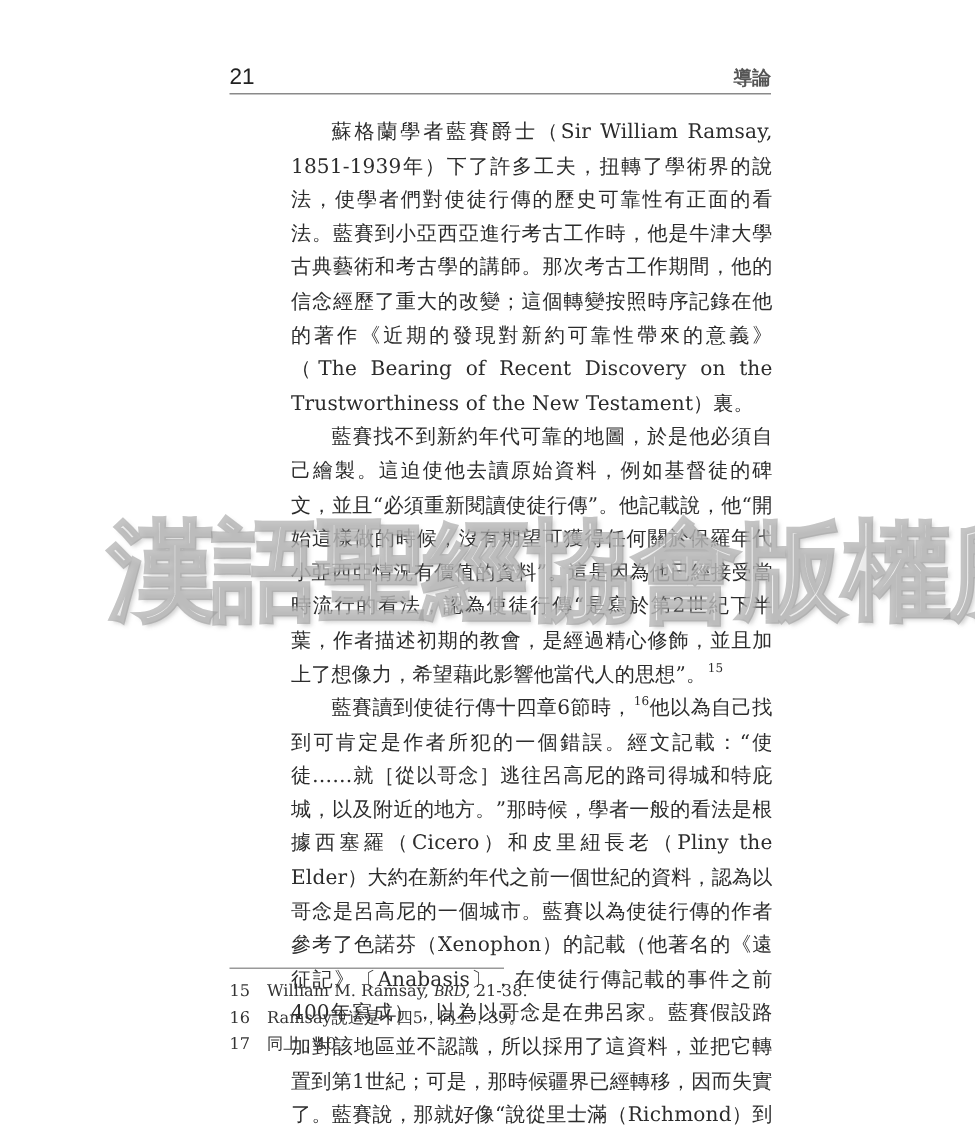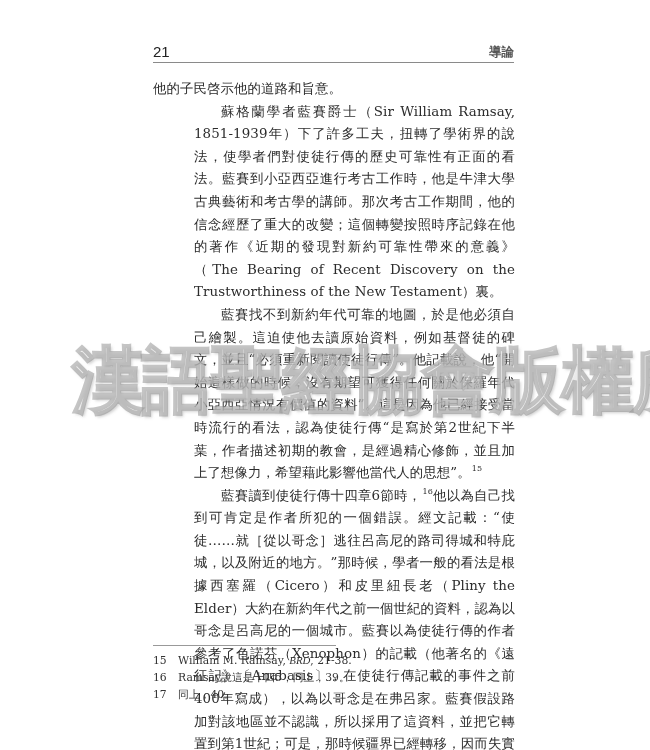--- a/index.html
+++ b/index.html
@@ -35,23 +35,20 @@
 <body>
 
 <div class="page">
 
   <div class="header">
     <span class="page-number">21</span>
     <span class="running-head">導論</span>
   </div>
 
   <div class="body-text">
-    <p class="para cont">
-      <span>他的子民啓示他的道路和旨意。</span>
-    </p>
     <p class="para indent">
       <span>蘇格蘭學者藍賽爵士（Sir William Ramsay, 1851-1939年）下了許多工夫，扭轉了學術界的說法，使學者們對使徒行傳的歷史可靠性有正面的看法。藍賽到小亞西亞進行考古工作時，他是牛津大學古典藝術和考古學的講師。那次考古工作期間，他的信念經歷了重大的改變；這個轉變按照時序記錄在他的著作《近期的發現對新約可靠性帶來的意義》（The Bearing of Recent Discovery on the Trustworthiness of the New Testament）裏。</span>
     </p>
     <p class="para indent">
       <span>藍賽找不到新約年代可靠的地圖，於是他必須自己繪製。這迫使他去讀原始資料，例如基督徒的碑文，並且“必須重新閱讀使徒行傳”。他記載說，他“開始這樣做的時候，沒有期望可獲得任何關於保羅年代小亞西亞情況有價值的資料”。這是因為他已經接受當時流行的看法，認為使徒行傳“是寫於第2世紀下半葉，作者描述初期的教會，是經過精心修飾，並且加上了想像力，希望藉此影響他當代人的思想”。</span><sup class="fn">15</sup>
     </p>
     <p class="para indent">
       <span>藍賽讀到使徒行傳十四章6節時，</span><sup class="fn">16</sup><span>他以為自己找到可肯定是作者所犯的一個錯誤。經文記載：“使徒……就［從以哥念］逃往呂高尼的路司得城和特庇城，以及附近的地方。”那時候，學者一般的看法是根據西塞羅（Cicero）和皮里紐長老（Pliny the Elder）大約在新約年代之前一個世紀的資料，認為以哥念是呂高尼的一個城市。藍賽以為使徒行傳的作者參考了色諾芬（Xenophon）的記載（他著名的《遠征記》〔Anabasis〕，在使徒行傳記載的事件之前400年寫成），以為以哥念是在弗呂家。藍賽假設路加對該地區並不認識，所以採用了這資料，並把它轉置到第1世紀；可是，那時候疆界已經轉移，因而失實了。藍賽說，那就好像“說從里士滿（Richmond）到弗吉尼亞州（Virginia），或從倫敦到英格蘭。這種說法聽來不可信”。</span><sup class="fn">17</sup>
     </p>
 

